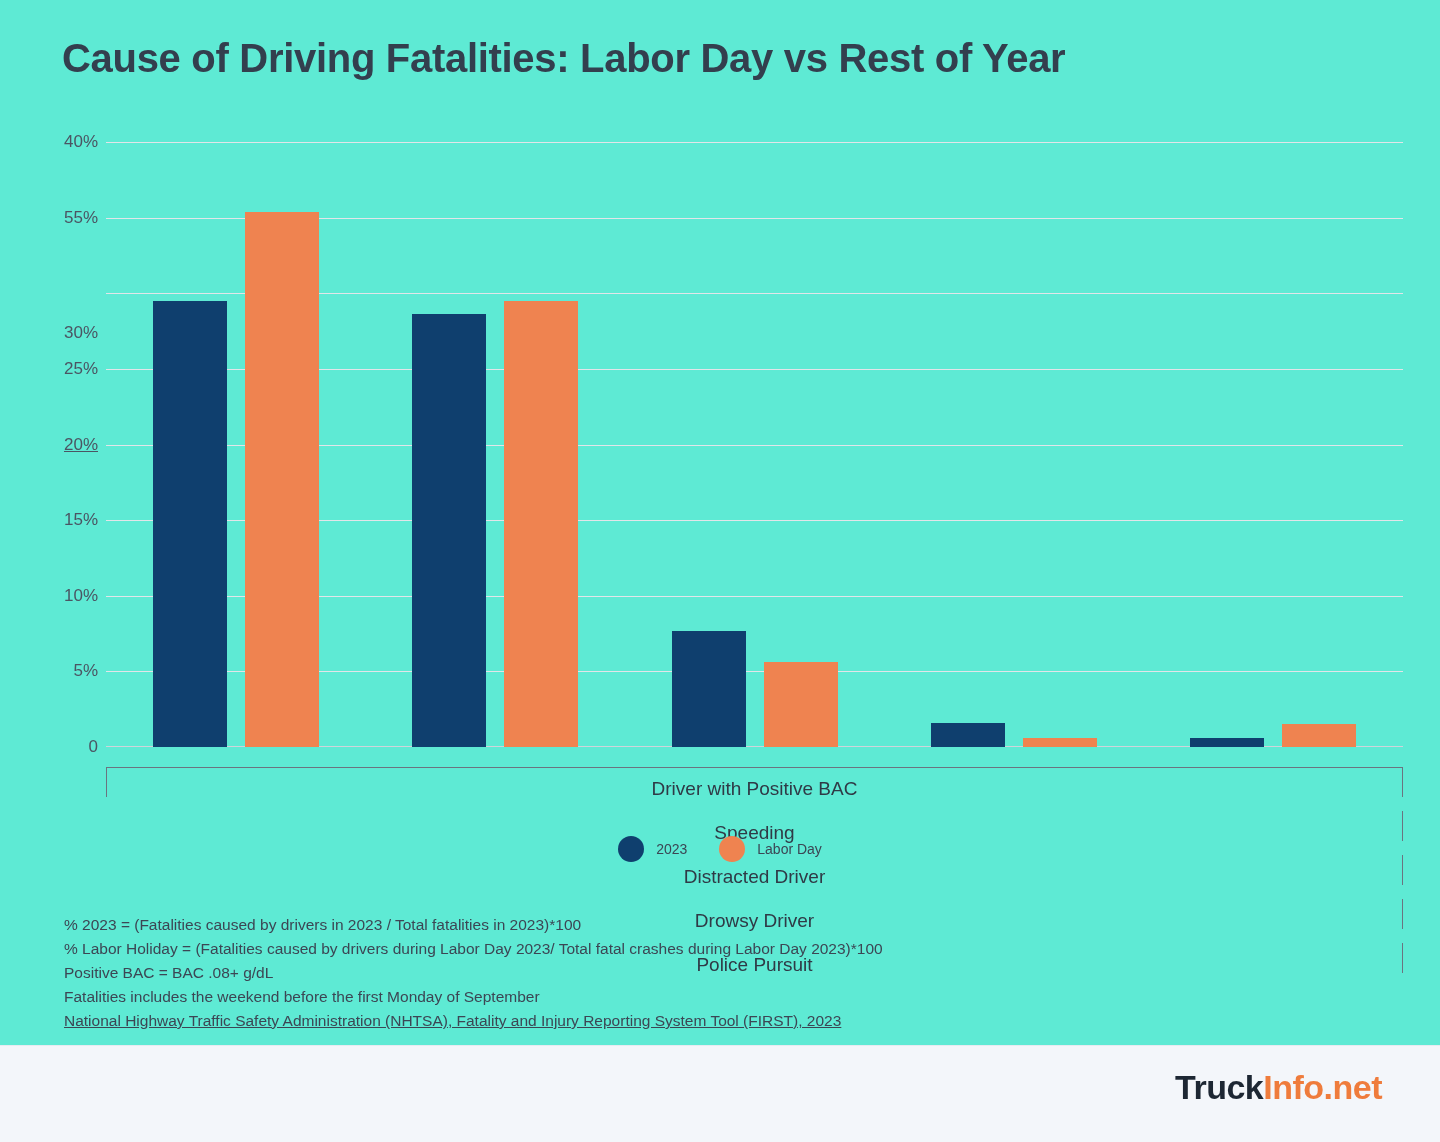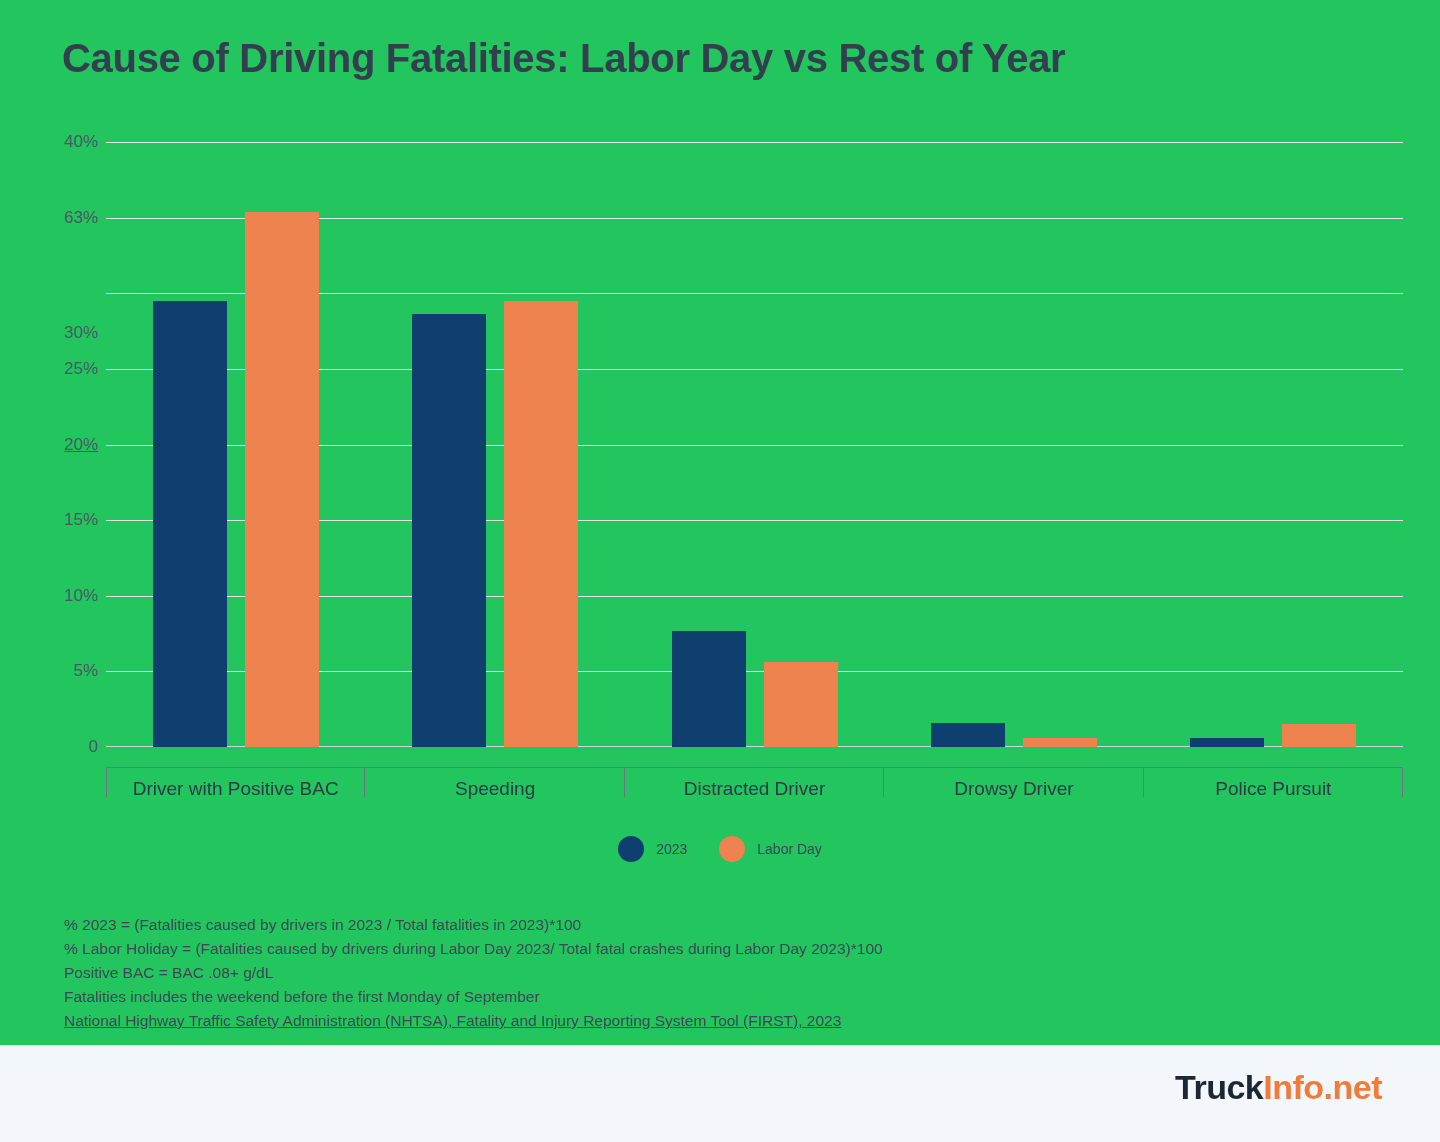--- a/index.html
+++ b/index.html
@@ -11,21 +11,21 @@
     height: 1142px;
     background: #ffffff;
     font-family: "Liberation Sans", sans-serif;
     color: #2e3a48;
     overflow: hidden;
   }
   .page {
     position: relative;
     width: 1440px;
     height: 1142px;
-    background: #22c55e;
+    background: #5eead4;
   }
   .chart-title {
     position: absolute;
     left: 62px;
     top: 36px;
     font-size: 40px;
     font-weight: bold;
     color: #333f4e;
     letter-spacing: -0.3px;
     white-space: nowrap;
@@ -103,21 +103,21 @@
   .bar.labor { background: #ef8350; }
 
   
   .cat-axis {
     position: absolute;
     left: 106px;
     top: 767px;
     width: 1297px;
     height: 46px;
     display: flex;
-    flex-direction: row;
+    flex-direction: column;
   }
   .cat {
     flex: 1 1 0;
     position: relative;
     text-align: center;
     font-size: 19px;
     color: #2f3a46;
     line-height: 44px;
   }
   .cat .tick-l,
@@ -211,21 +211,21 @@
 <body>
 
 <div class="page">
 
   <div class="chart-title">Cause of Driving Fatalities: Labor Day vs Rest of Year</div>
 
   <div class="plot-wrap">
 
     <div class="y-labels">
       <div class="y-label" style="top:0px;">40%</div>
-      <div class="y-label" style="top:75.6px;">63%</div>
+      <div class="y-label" style="top:75.6px;">55%</div>
       <div class="y-label" style="top:151.3px;margin-top:40px;">30%</div>
       <div class="y-label" style="top:226.9px;">25%</div>
       <div class="y-label" style="top:302.5px;text-decoration:underline;">20%</div>
       <div class="y-label" style="top:378.1px;">15%</div>
       <div class="y-label" style="top:453.8px;">10%</div>
       <div class="y-label" style="top:529.4px;">5%</div>
       <div class="y-label" style="top:605px;">0</div>
     </div>
 
     <div class="grid-area">

